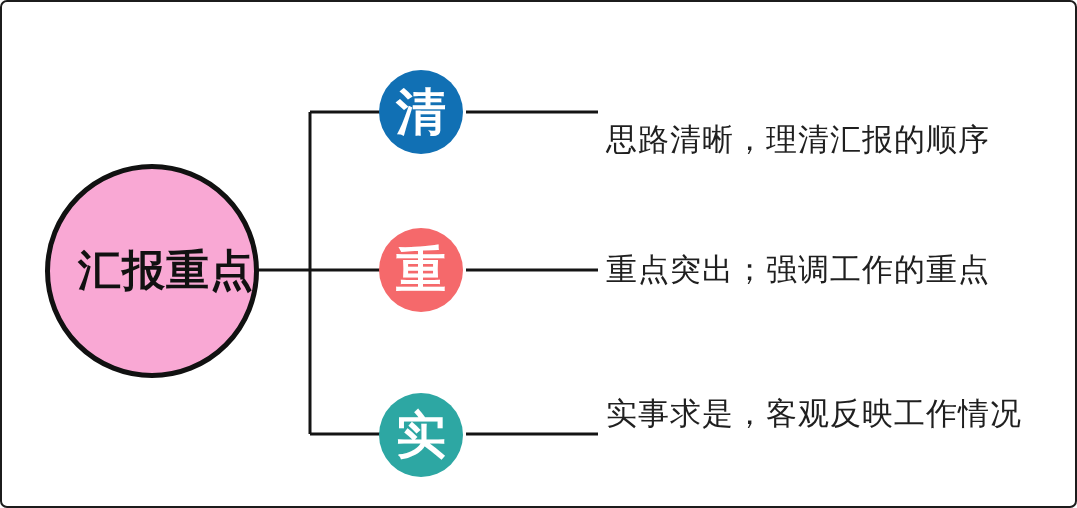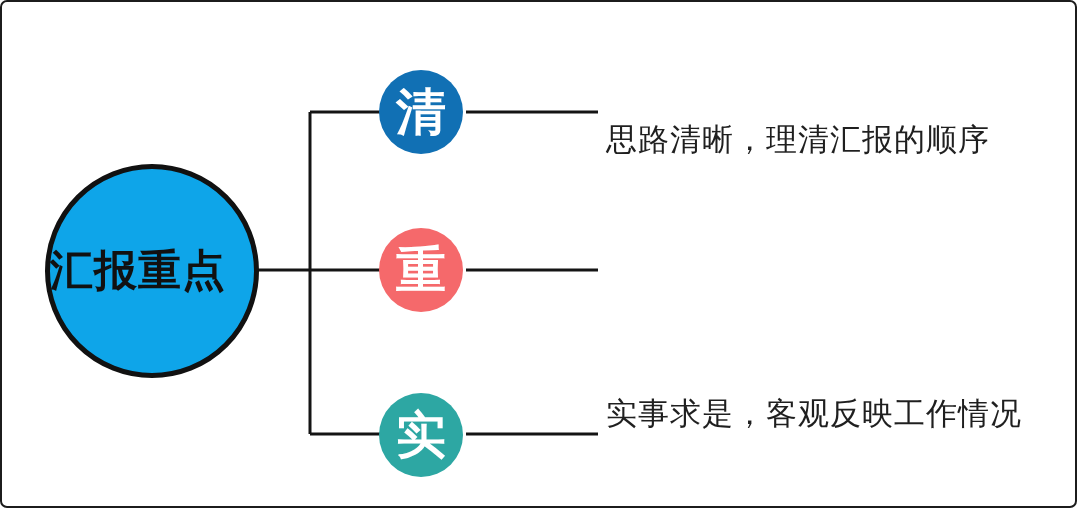--- a/index.html
+++ b/index.html
@@ -21,24 +21,24 @@
     left: 0; top: 0;
     width: 1077px; height: 508px;
     pointer-events: none;
   }
   .center-node {
     position: absolute;
     left: 43px; top: 162px;
     width: 214px; height: 214px;
     border: 5px solid #111111;
     border-radius: 50%;
-    background: #0ea5e9;
+    background: #f9a8d4;
     display: flex;
     align-items: center;
-    justify-content: flex-start;
+    justify-content: flex-end;
   }
   .center-node .label {
     font-size: 43px;
     font-weight: 800;
     color: #111111;
     letter-spacing: 1px;
     white-space: nowrap;
   }
   .branch-circle {
     position: absolute;
@@ -92,19 +92,20 @@
   </div>
 
   <div class="branch-circle b0" style="background-color: rgb(17, 112, 180);">
     <span class="key">清</span>
   </div>
   <div class="branch-desc d0">思路清晰，理清汇报的顺序</div>
 
   <div class="branch-circle b1" style="background-color: rgb(245, 105, 107);">
     <span class="key">重</span>
   </div>
+  <div class="branch-desc d1">重点突出；强调工作的重点</div>
 
   <div class="branch-circle b2" style="background-color: rgb(45, 167, 163);">
     <span class="key">实</span>
   </div>
   <div class="branch-desc d2">实事求是，客观反映工作情况</div>
 
 </div>
 
 </body></html>

